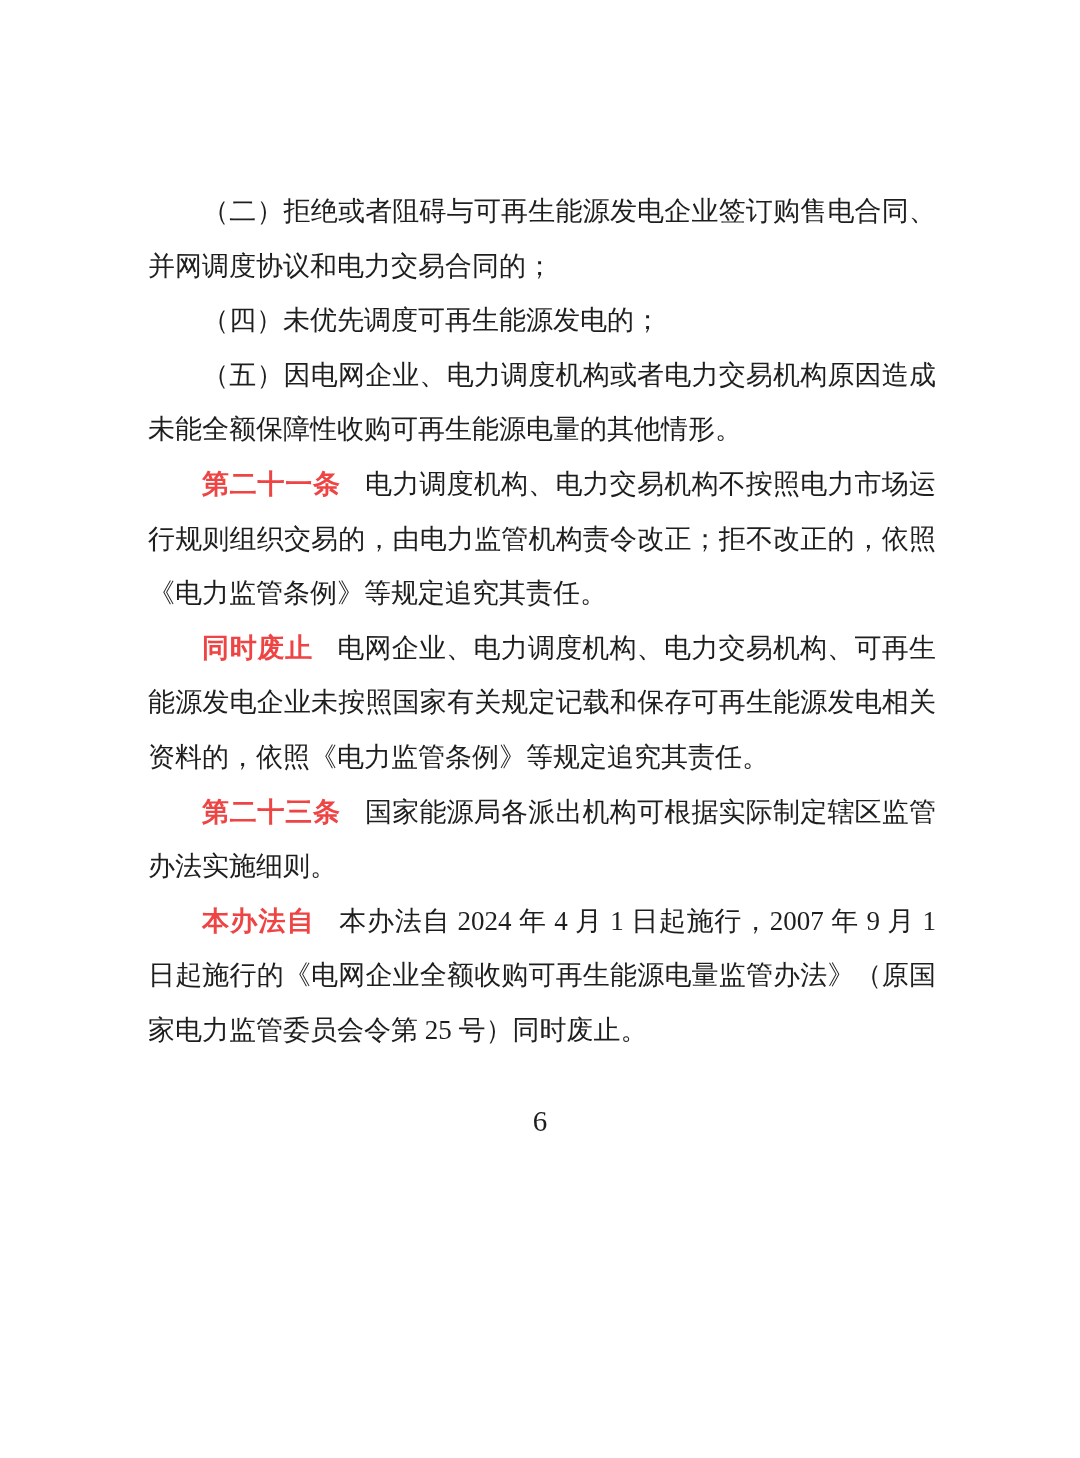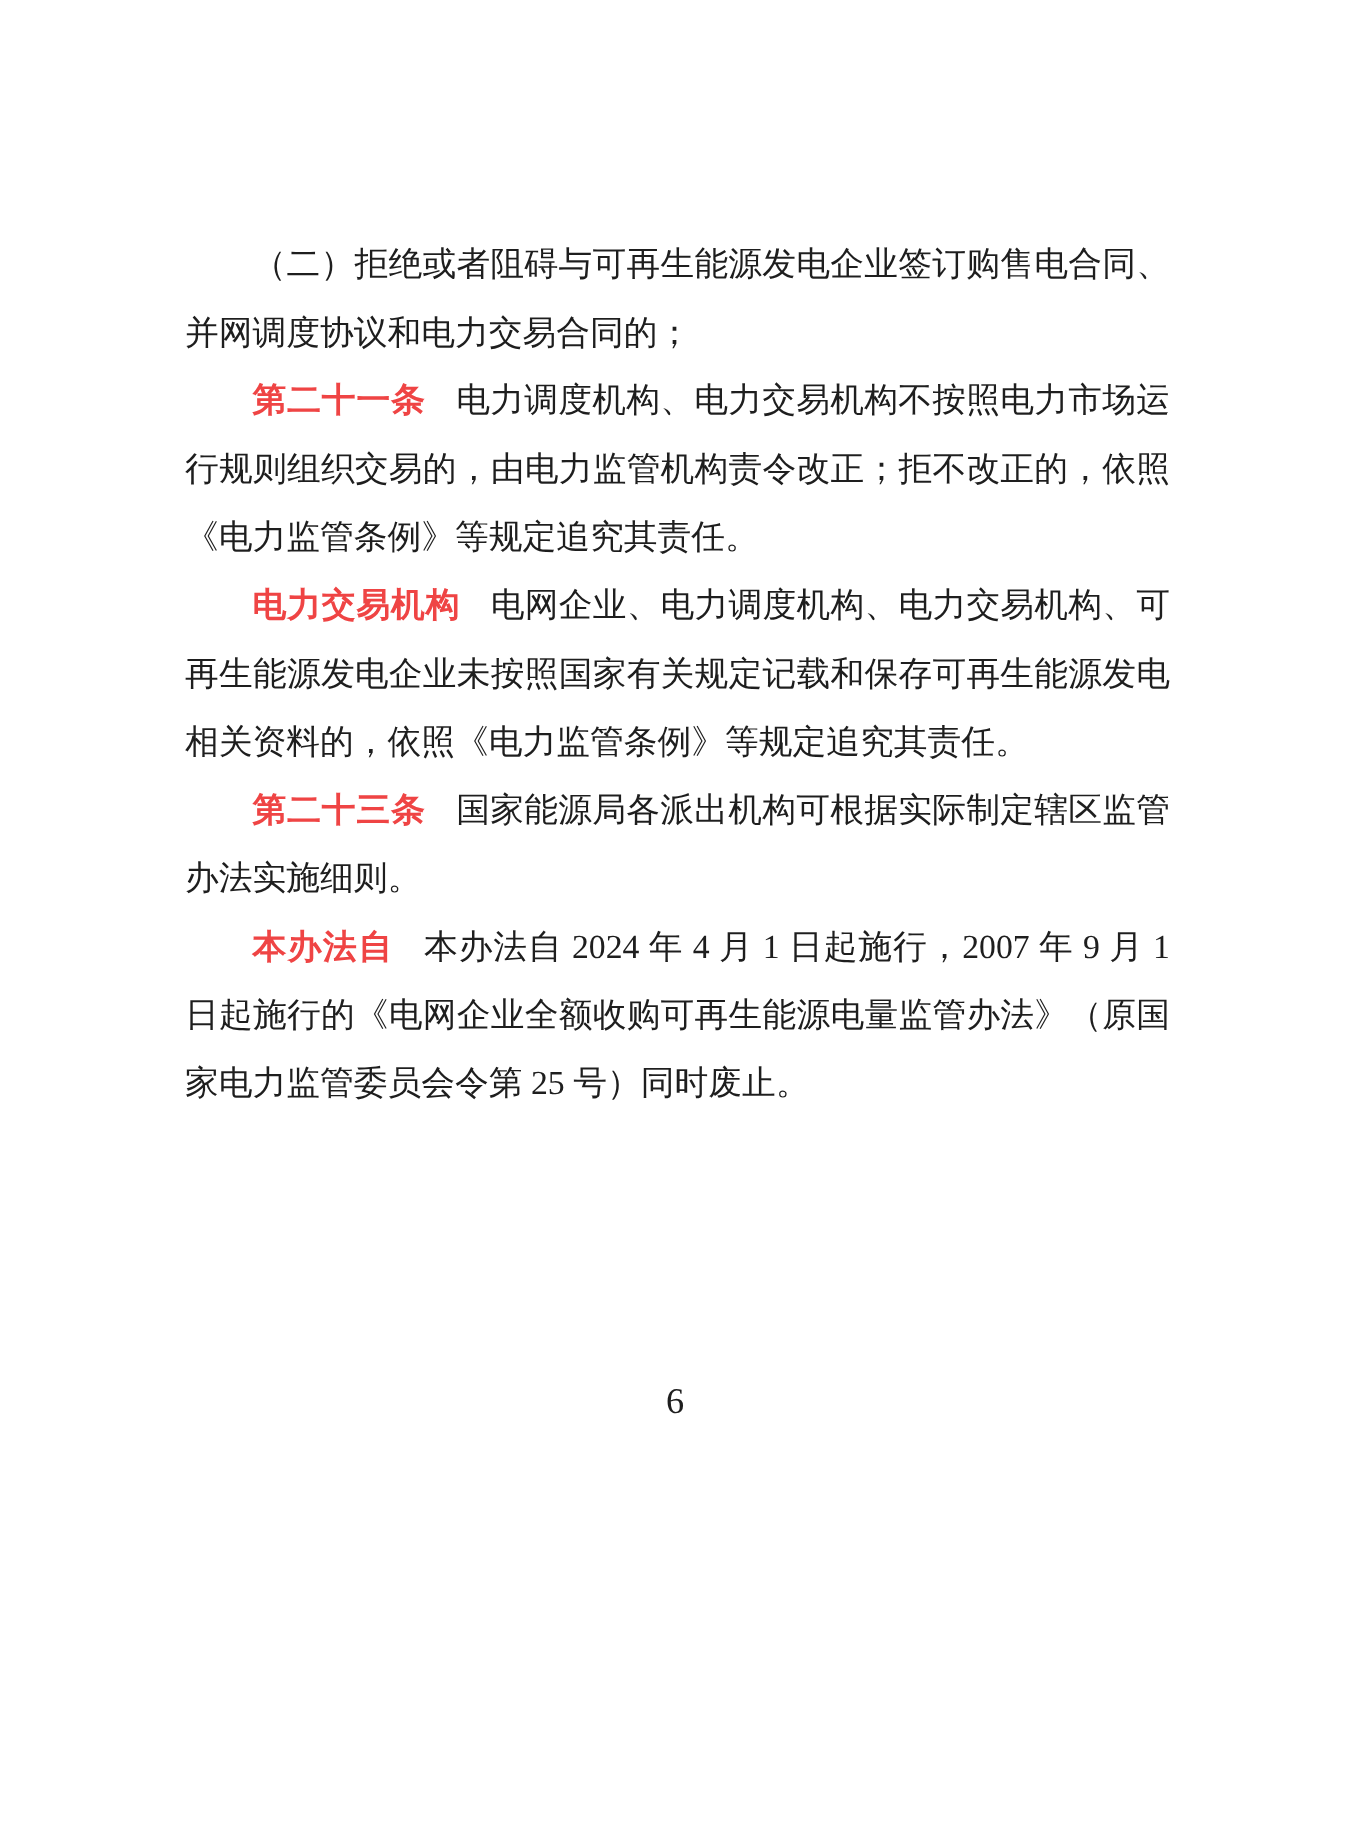--- a/index.html
+++ b/index.html
@@ -49,24 +49,26 @@
   }
 </style>
 </head>
 <body>
 
 <div class="page">
   <div class="content">
   <p class="para"><span class="para-text">（二）拒绝或者阻碍与可再生能源发电企业签订购售电合同、并网调度协议和电力交易合同的；</span></p>
 
 
+  <p class="para"><span class="para-text">（四）未优先调度可再生能源发电的；</span></p>
 
+  <p class="para"><span class="para-text">（五）因电网企业、电力调度机构或者电力交易机构原因造成未能全额保障性收购可再生能源电量的其他情形。</span></p>
 
   <p class="para"><b class="article-no">第二十一条</b><span class="para-text">电力调度机构、电力交易机构不按照电力市场运行规则组织交易的，由电力监管机构责令改正；拒不改正的，依照《电力监管条例》等规定追究其责任。</span></p>
 
-  <p class="para"><b class="article-no">电力交易机构</b><span class="para-text">电网企业、电力调度机构、电力交易机构、可再生能源发电企业未按照国家有关规定记载和保存可再生能源发电相关资料的，依照《电力监管条例》等规定追究其责任。</span></p>
+  <p class="para"><b class="article-no">同时废止</b><span class="para-text">电网企业、电力调度机构、电力交易机构、可再生能源发电企业未按照国家有关规定记载和保存可再生能源发电相关资料的，依照《电力监管条例》等规定追究其责任。</span></p>
 
   <p class="para"><b class="article-no">第二十三条</b><span class="para-text">国家能源局各派出机构可根据实际制定辖区监管办法实施细则。</span></p>
 
   <p class="para"><b class="article-no">本办法自</b><span class="para-text">本办法自 2024 年 4 月 1 日起施行，2007 年 9 月 1 日起施行的《电网企业全额收购可再生能源电量监管办法》（原国家电力监管委员会令第 25 号）同时废止。</span></p>
 </div>
   <div class="page-number">6</div>
 </div>
 
 </body></html>

